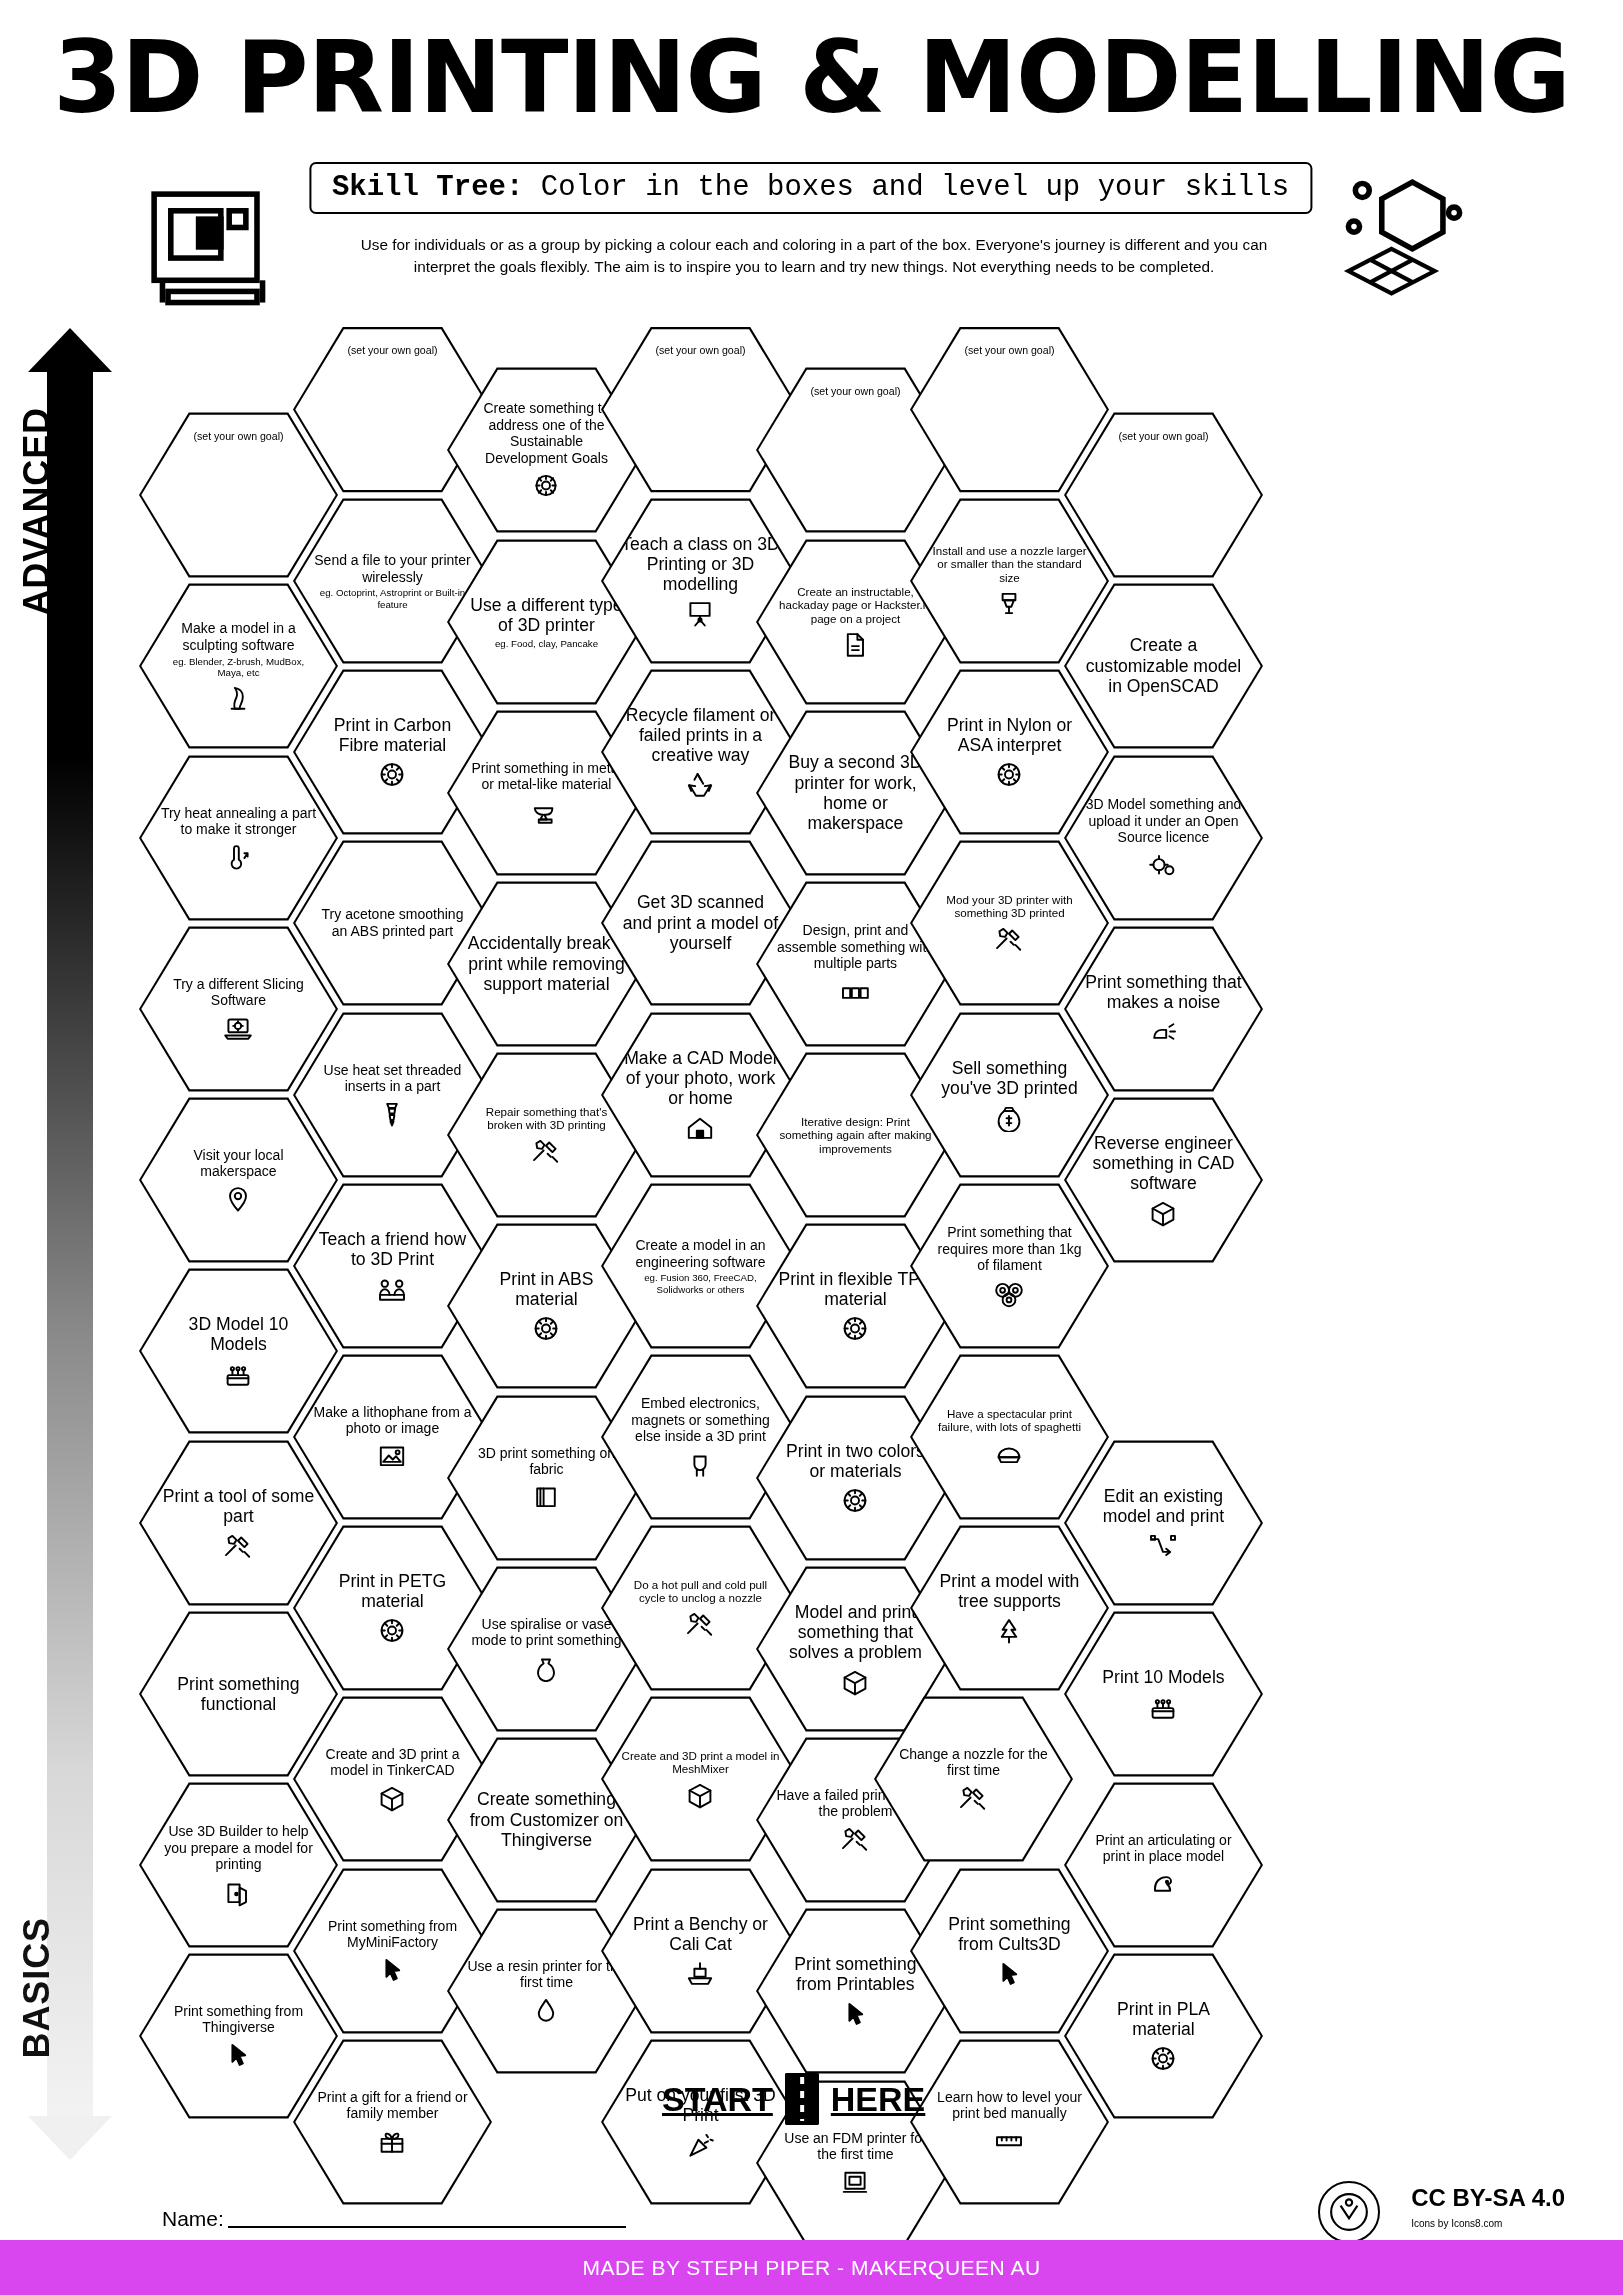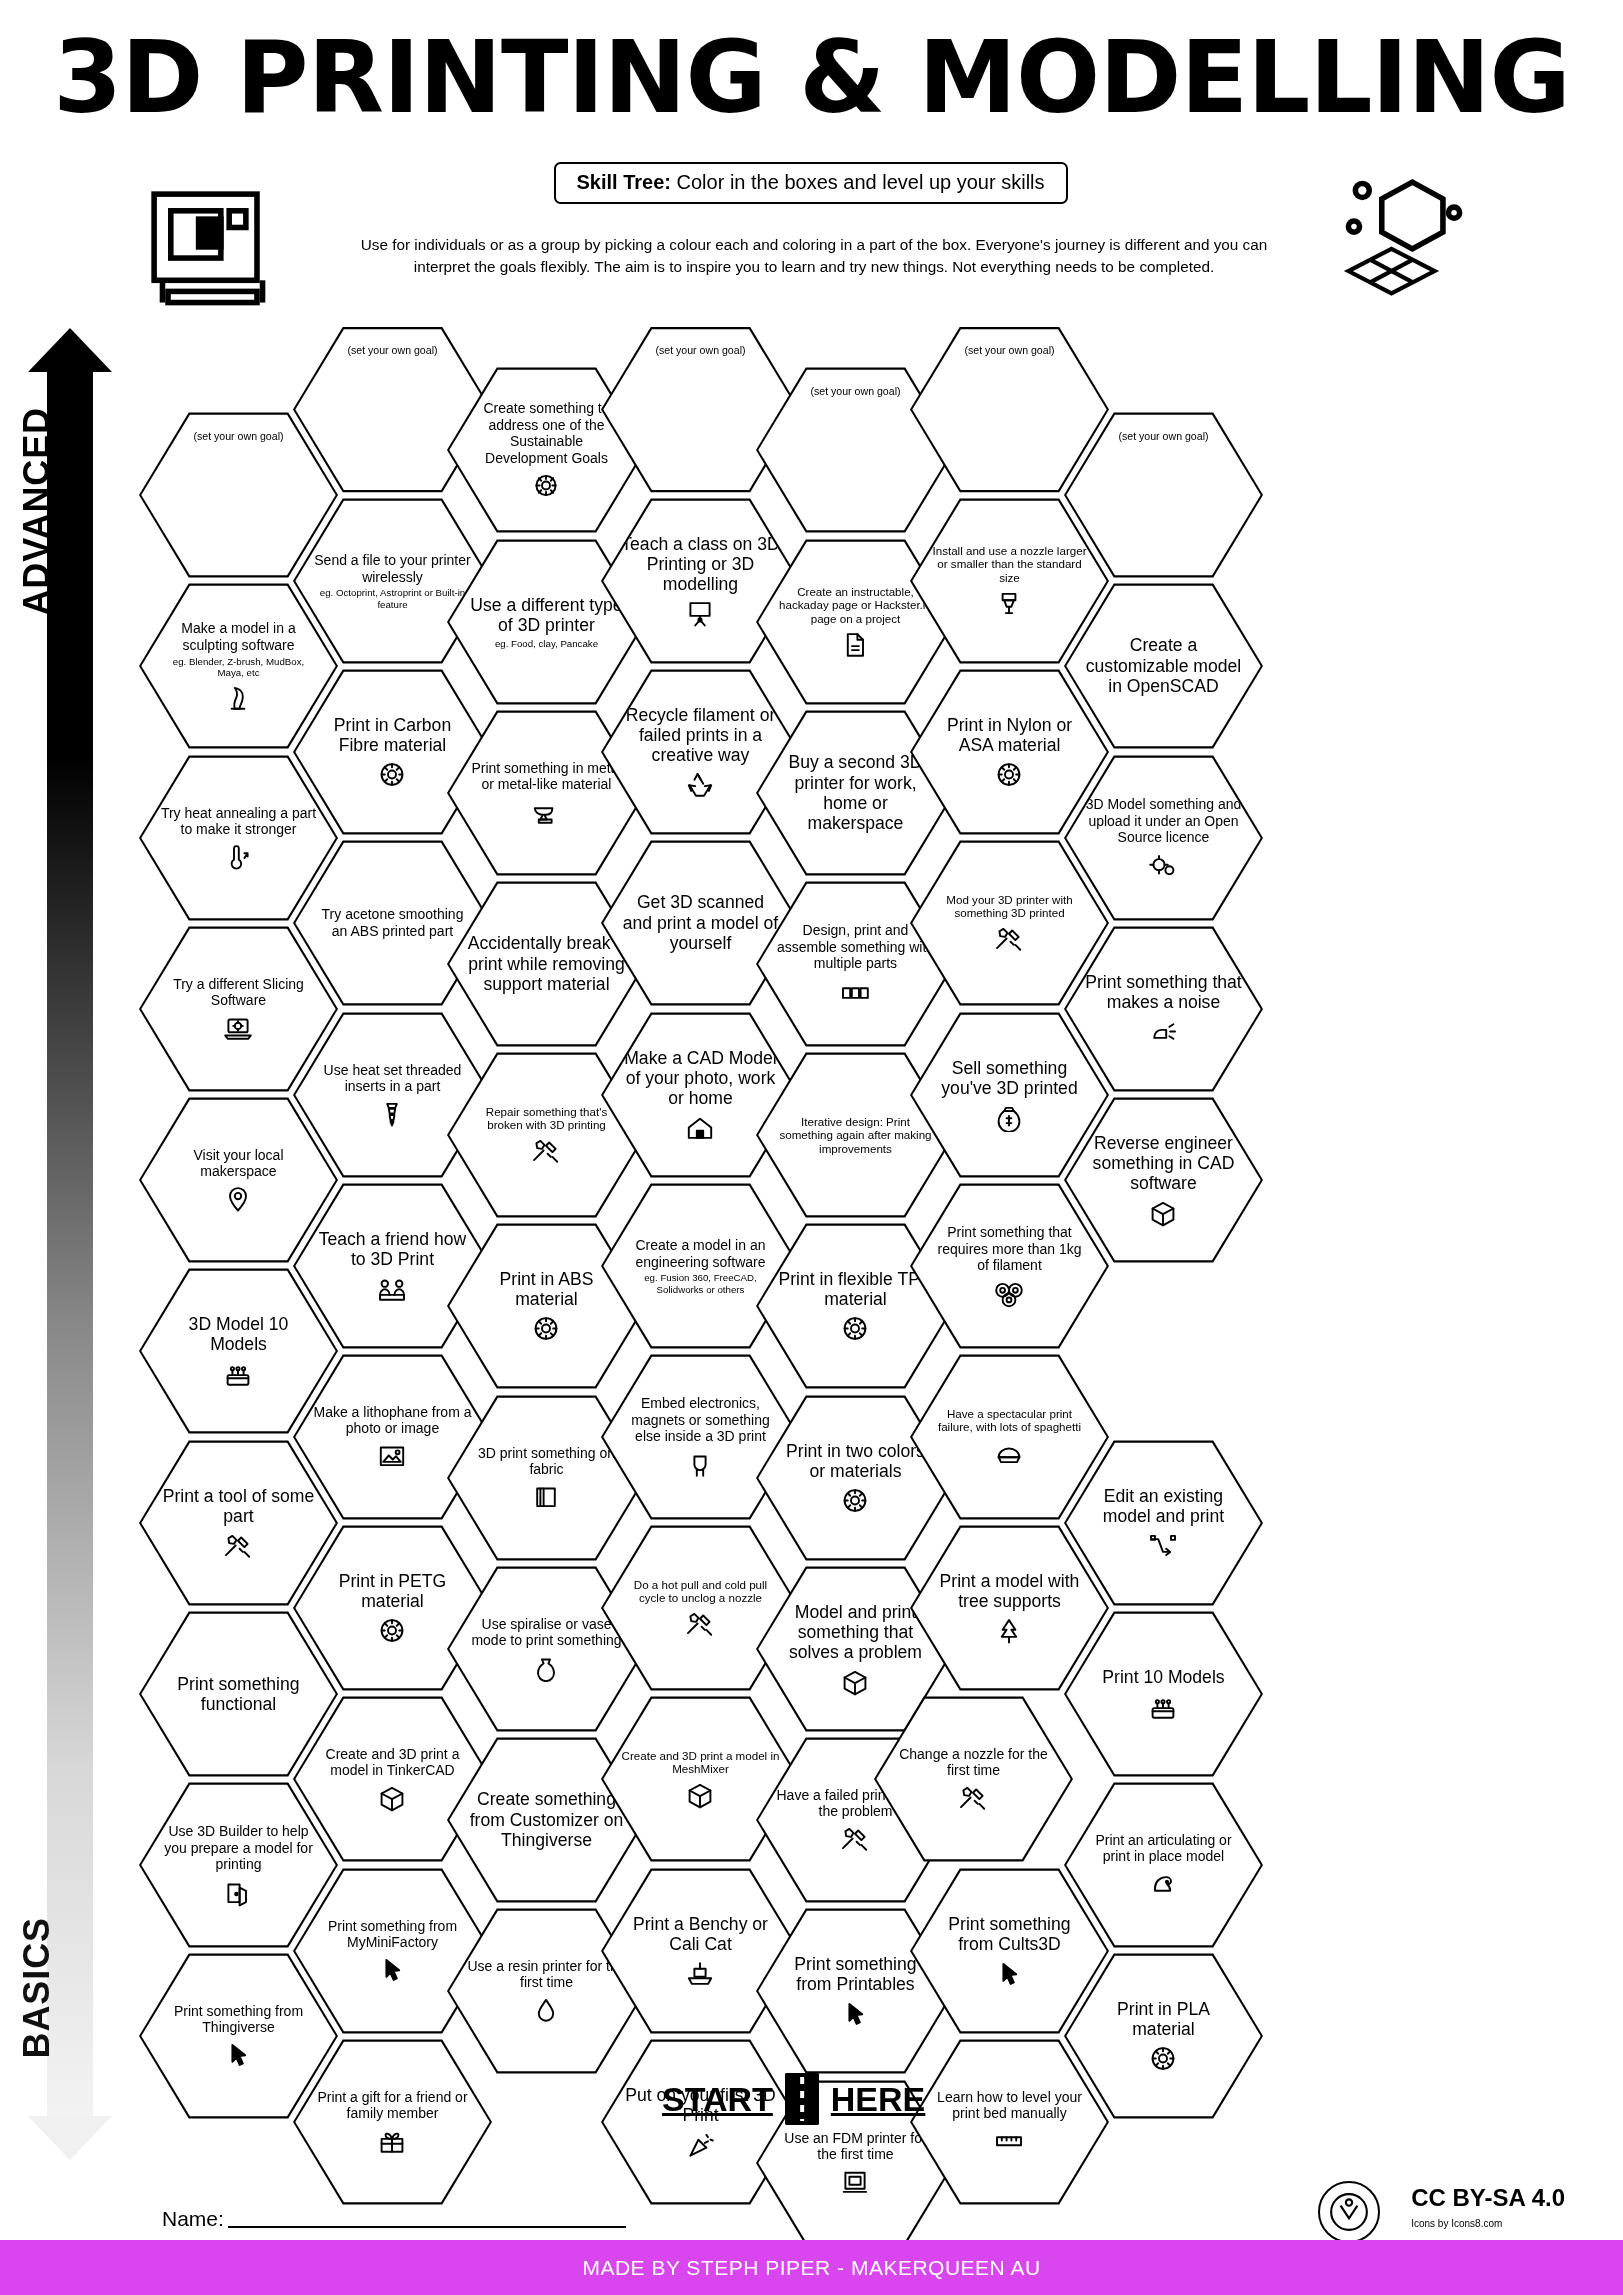--- a/index.html
+++ b/index.html
@@ -8,21 +8,21 @@
 
   
   .title{
     position:absolute;left:0;top:28px;width:1623px;text-align:center;
     font-family:"DejaVu Sans",sans-serif;font-weight:bold;font-size:99px;
     letter-spacing:-0.9px;line-height:1;
   }
   .subtitle-box{
     position:absolute;left:50%;transform:translateX(-50%);top:162px;
     border:2.8px solid #000;border-radius:6.5px;padding:7.4px 21px;
-    font-size:20px;font-family:Liberation Sans, sans-serif;
+    font-size:29px;font-family:Liberation Mono, monospace;
     white-space:nowrap;
   }
   .subtitle-box b{font-weight:bold;}
   .intro{
     position:absolute;left:333px;top:234px;width:962px;text-align:center;
     font-size:15.3px;line-height:1.45;
   }
 
   
   .arrow-wrap{position:absolute;left:28px;top:328px;width:83px;height:1832px;}
@@ -700,21 +700,21 @@
             <svg width="32" height="29" viewBox="0 0 40 36" fill="none" stroke="#000" stroke-width="2.4" stroke-linecap="round" stroke-linejoin="round">
               <rect x="12" y="6" width="16" height="8"></rect>
               <path d="M14 14h12l-3 8h-6z"></path>
               <path d="M20 22v6M16 30h8"></path>
             </svg>
           </div>
         </div>
       </div>
       <div class="hex" style="left: 771px; top: 347px;">
         <div class="hex-inner">
-          <div class="txt lg">Print in Nylon or ASA material</div>
+          <div class="txt lg">Print in Nylon or ASA interpret</div>
           <div class="ico">
             <svg width="32" height="29" viewBox="0 0 40 36" fill="none" stroke="#000" stroke-width="2.4" stroke-linecap="round" stroke-linejoin="round">
               <circle cx="20" cy="18" r="13"></circle>
               <circle cx="20" cy="18" r="5"></circle>
               <path d="M20 5v4M33 18h-4M20 31v-4M7 18h4M11 9l3 3M29 9l-3 3M29 27l-3-3M11 27l3-3"></path>
             </svg>
           </div>
         </div>
       </div>
       <div class="hex" style="left: 771px; top: 518px;">

